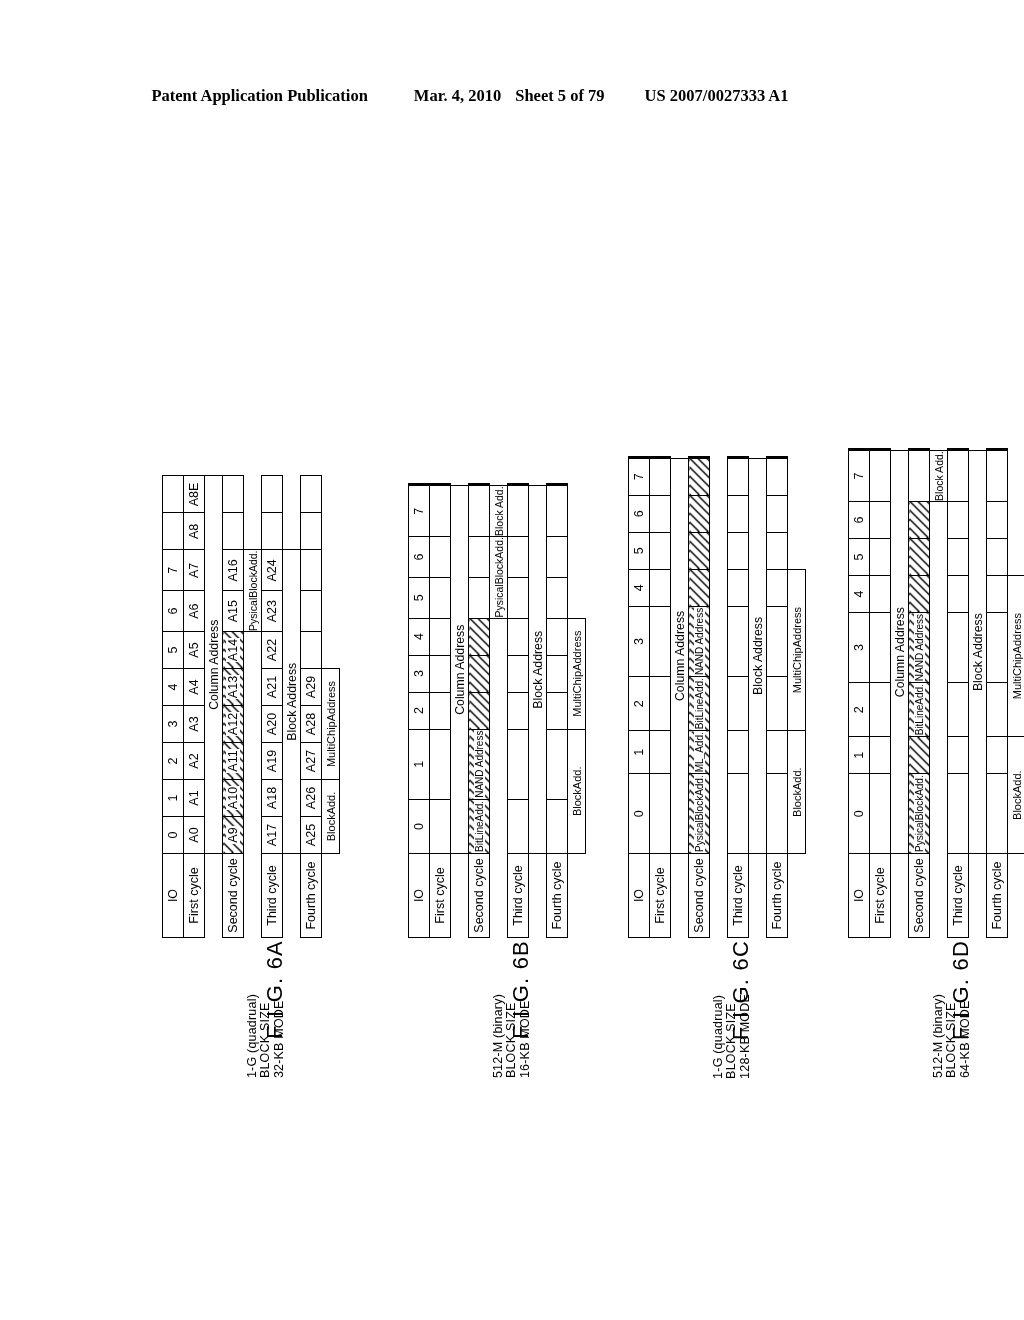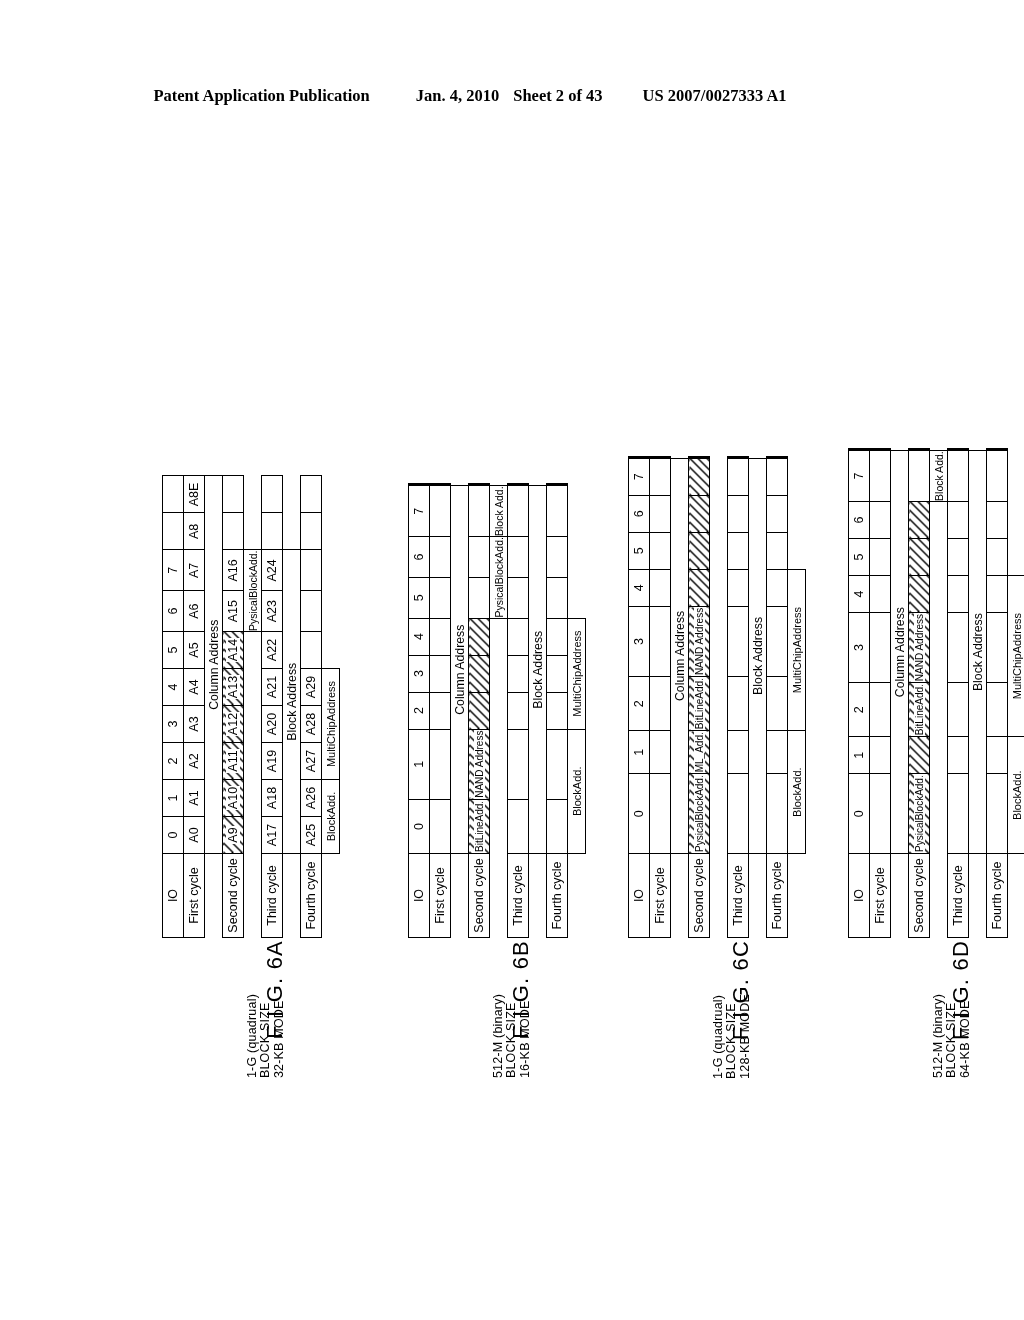--- a/index.html
+++ b/index.html
@@ -57,23 +57,23 @@
   tr.spanrow td{height:18px;border:none;font-size:12.3px;}
   tr.spanrow td.sp{border:1.6px solid #000;border-top:none;}
   tr.spanrow td.sp2{border:1.6px solid #000;}
 </style>
 </head>
 <body>
 
 <div class="pub-header">
   <span>Patent Application Publication</span>
   <span class="hdr-gap1"></span>
-  <span>Jan. 4, 2010</span>
+  <span>Mar. 4, 2010</span>
   <span class="hdr-gap2"></span>
-  <span>Sheet 2 of 43</span>
+  <span>Sheet 5 of 79</span>
   <span class="hdr-gap3"></span>
   <span>US 2007/0027333 A1</span>
 </div>
 
 <div id="stage">
 <div id="rot">
 <div class="figs" id="figs">
         <div class="figblock" style="top: 0px; left: 0px;">
           <div class="caption">
             <div class="fignum">F I G. 6A</div>

